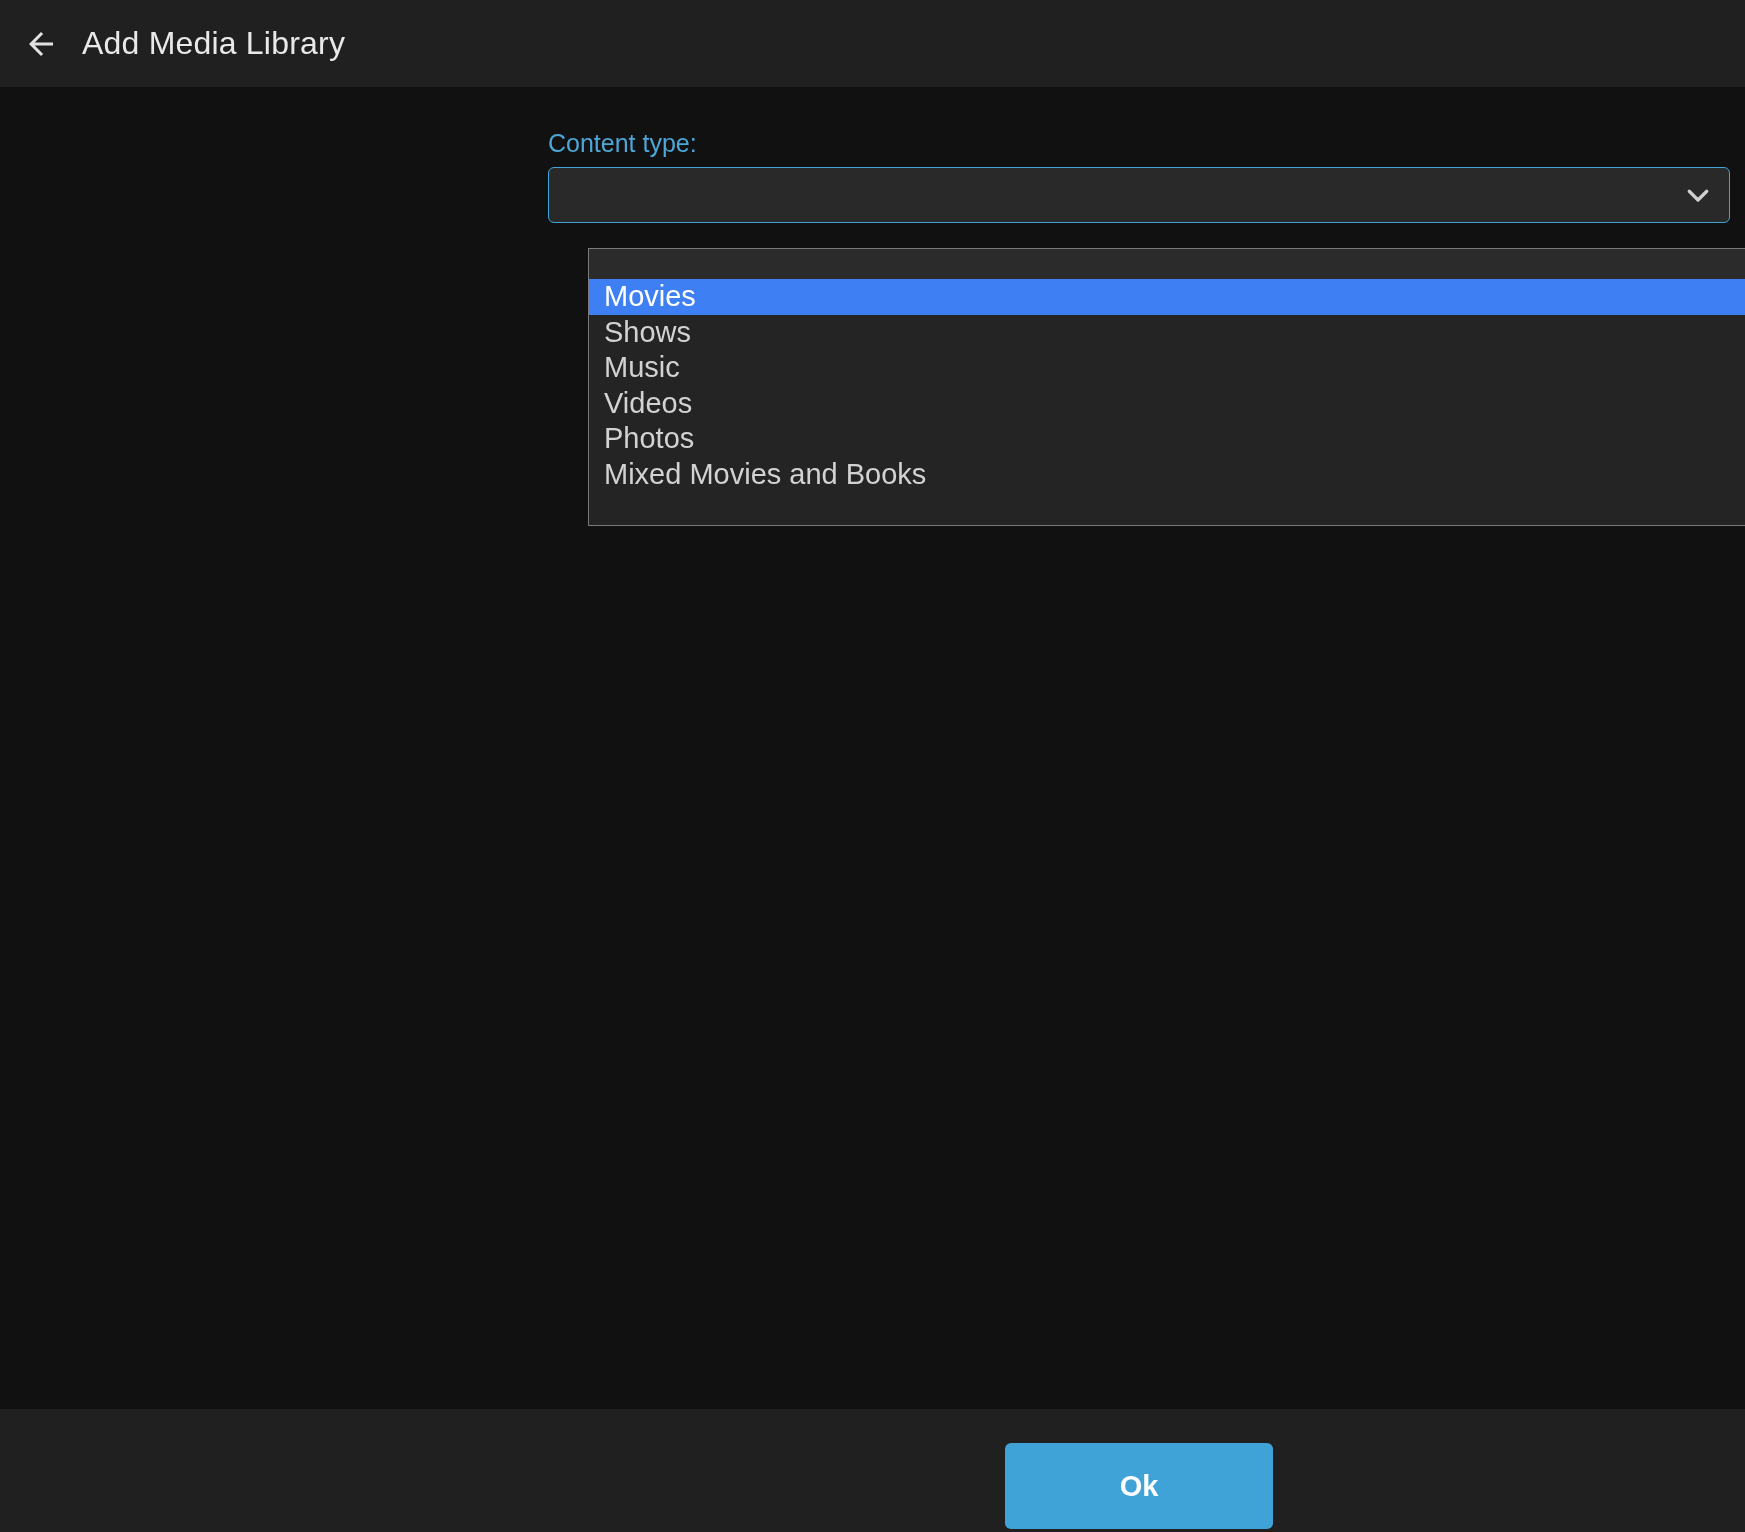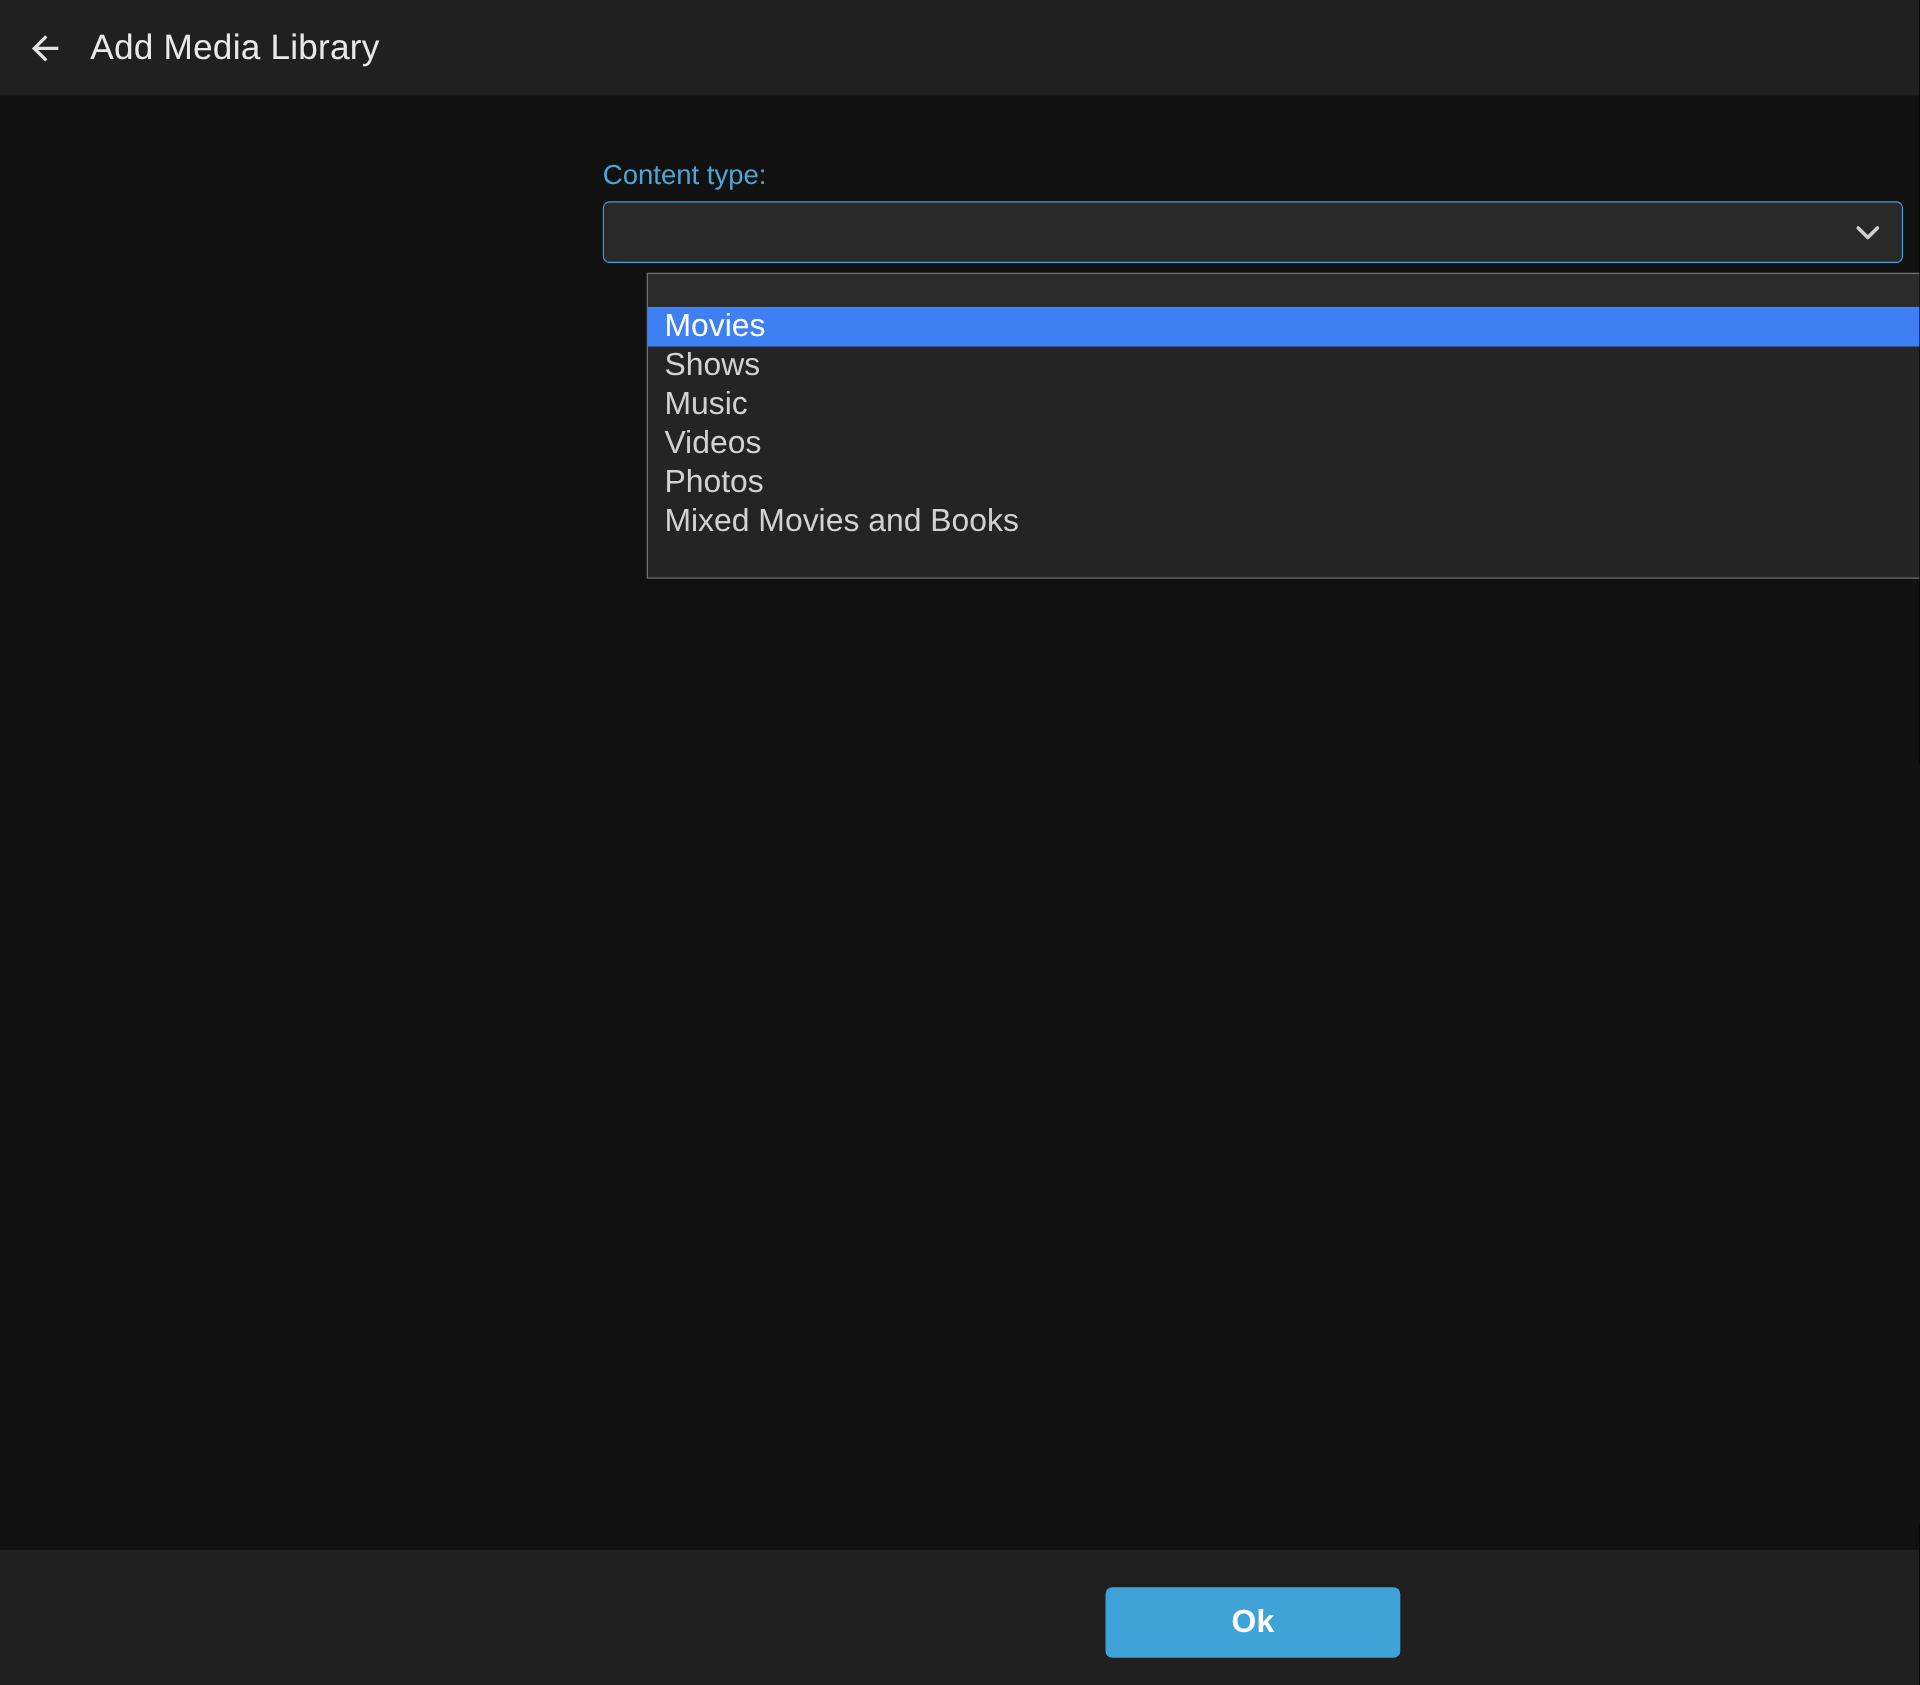--- a/index.html
+++ b/index.html
@@ -49,21 +49,21 @@
 
   
   .form-col {
     position: absolute;
     left: 548px;
     top: 93px;
     width: 1184px;
   }
   .field-label {
     display: block;
-    margin-top: 52px;
+    margin-top: 36px;
     color: #4da6d6;
     font-size: 25px;
     font-weight: 400;
   }
   .select-box {
     position: relative;
     margin-top: 9px;
     width: 1182px;
     height: 56px;
     background: #292929;
@@ -132,21 +132,21 @@
     top: 1409px;
     width: 100%;
     height: 123px;
     background: #202020;
   }
   .ok-btn {
     position: absolute;
     left: 1005px;
     top: 34px;
     width: 268px;
-    height: 64px;
+    height: 86px;
     background: #3fa3d8;
     border: none;
     border-radius: 6px;
     color: #ffffff;
     font-family: "Liberation Sans", sans-serif;
     font-size: 29px;
     font-weight: 700;
     cursor: pointer;
   }
 </style>

